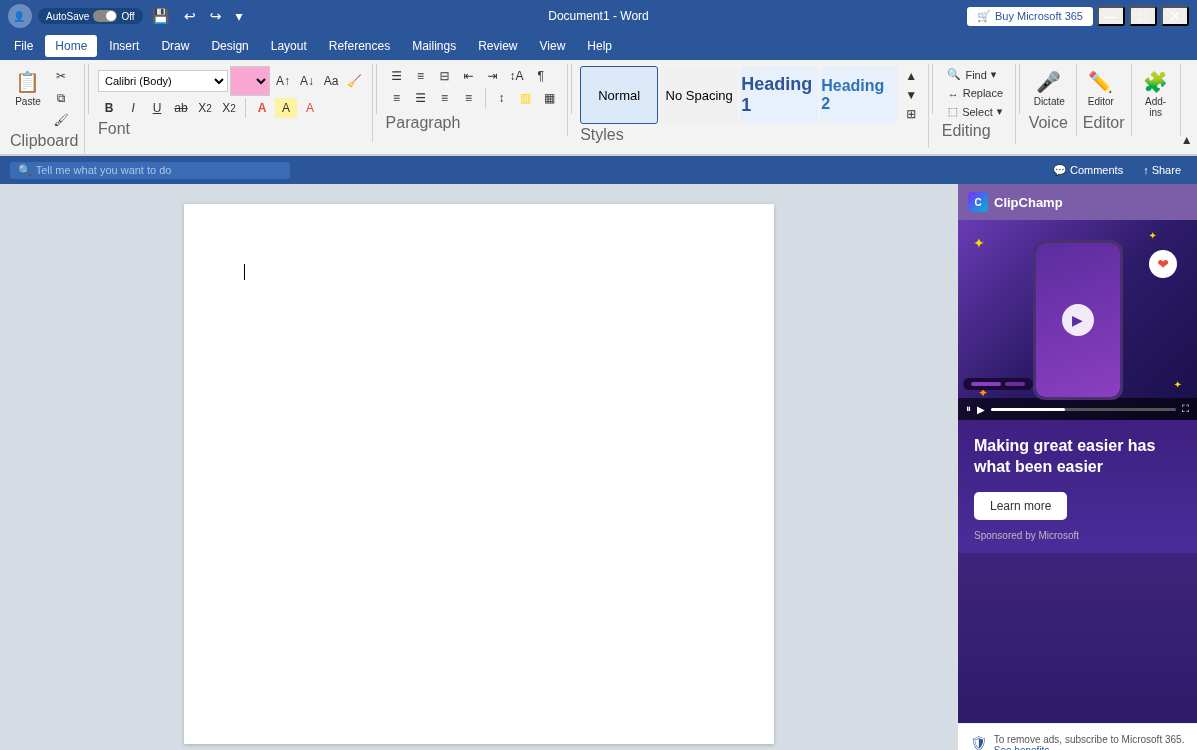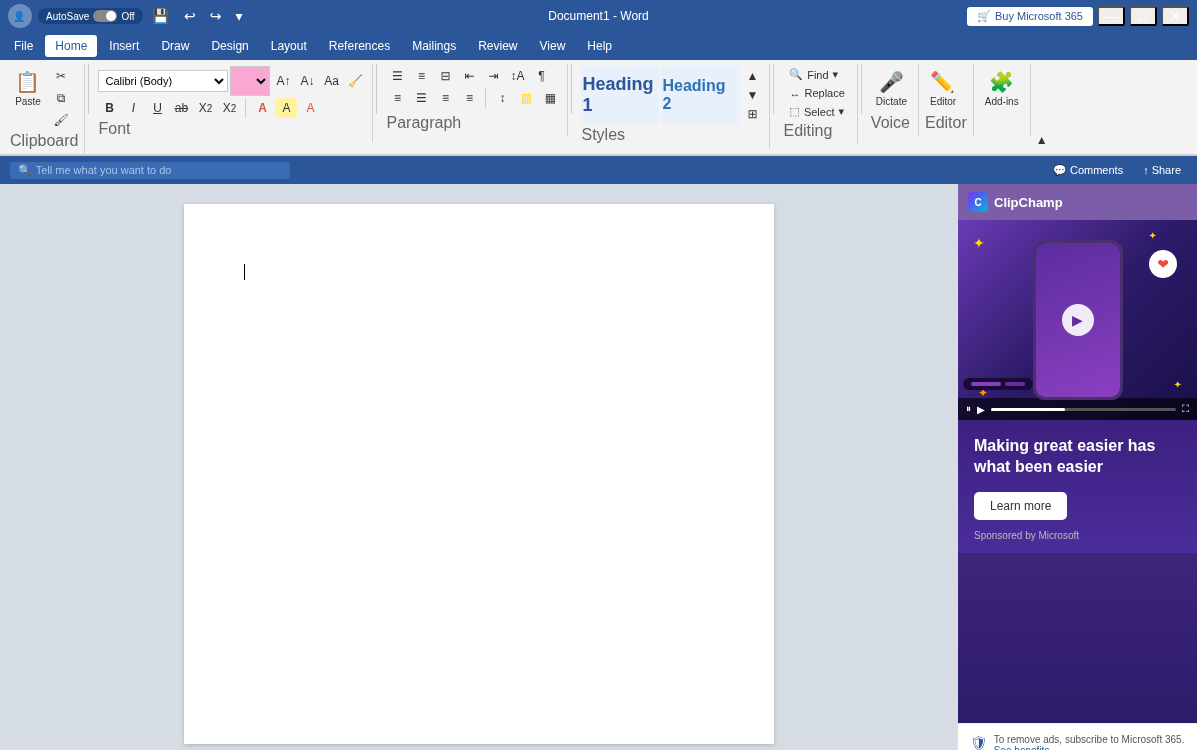--- a/index.html
+++ b/index.html
@@ -496,20 +496,26 @@
         </div>
       </div>
       <div class="ribbon-group-label">Paragraph</div>
     </div>
 
     <div class="divider-v"></div>
 
     <div class="ribbon-group">
       <div class="ribbon-group-content">
         <div class="styles-section">
+          <div class="style-btn normal">
+            <span>Normal</span>
+          </div>
+          <div class="style-btn no-spacing">
+            <span>No Spacing</span>
+          </div>
           <div class="style-btn h1">
             <span>Heading 1</span>
           </div>
           <div class="style-btn h2">
             <span>Heading 2</span>
           </div>
           <div class="styles-arrow">
             <button class="ribbon-btn-small">▲</button>
             <button class="ribbon-btn-small">▼</button>
             <button class="ribbon-btn-small">⊞</button>

